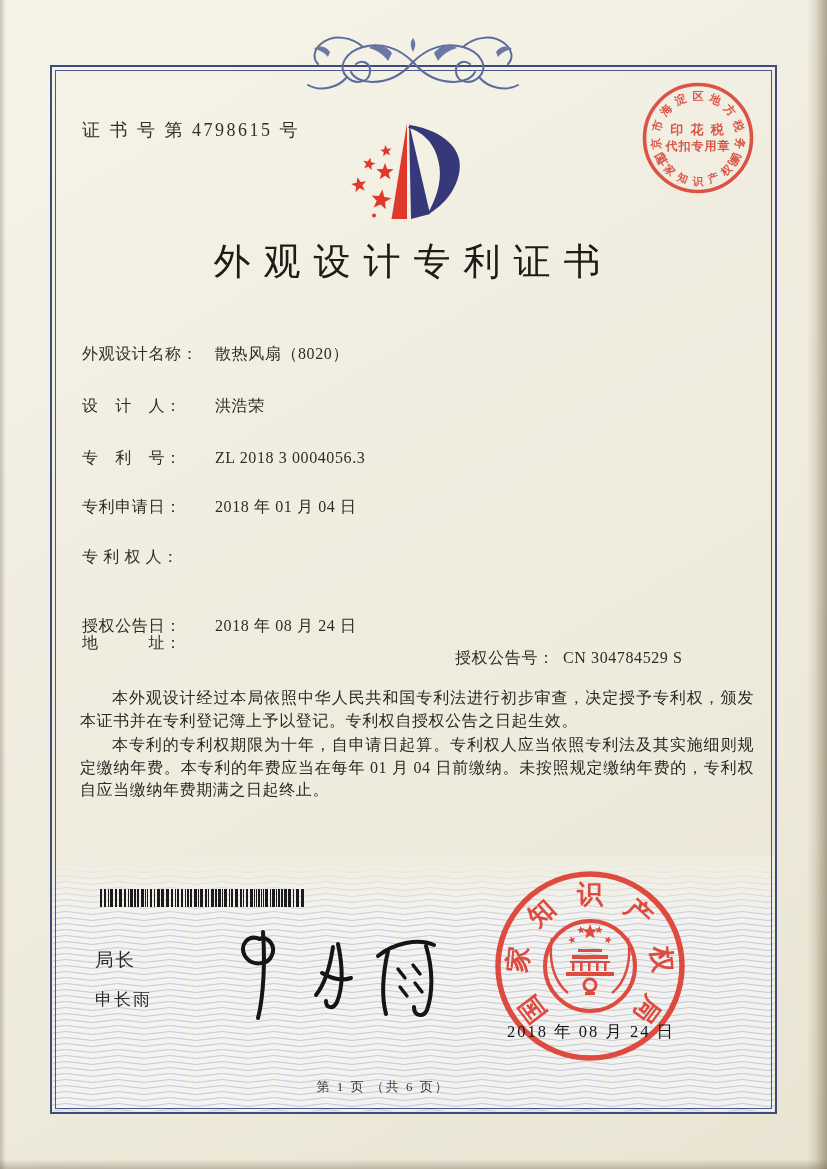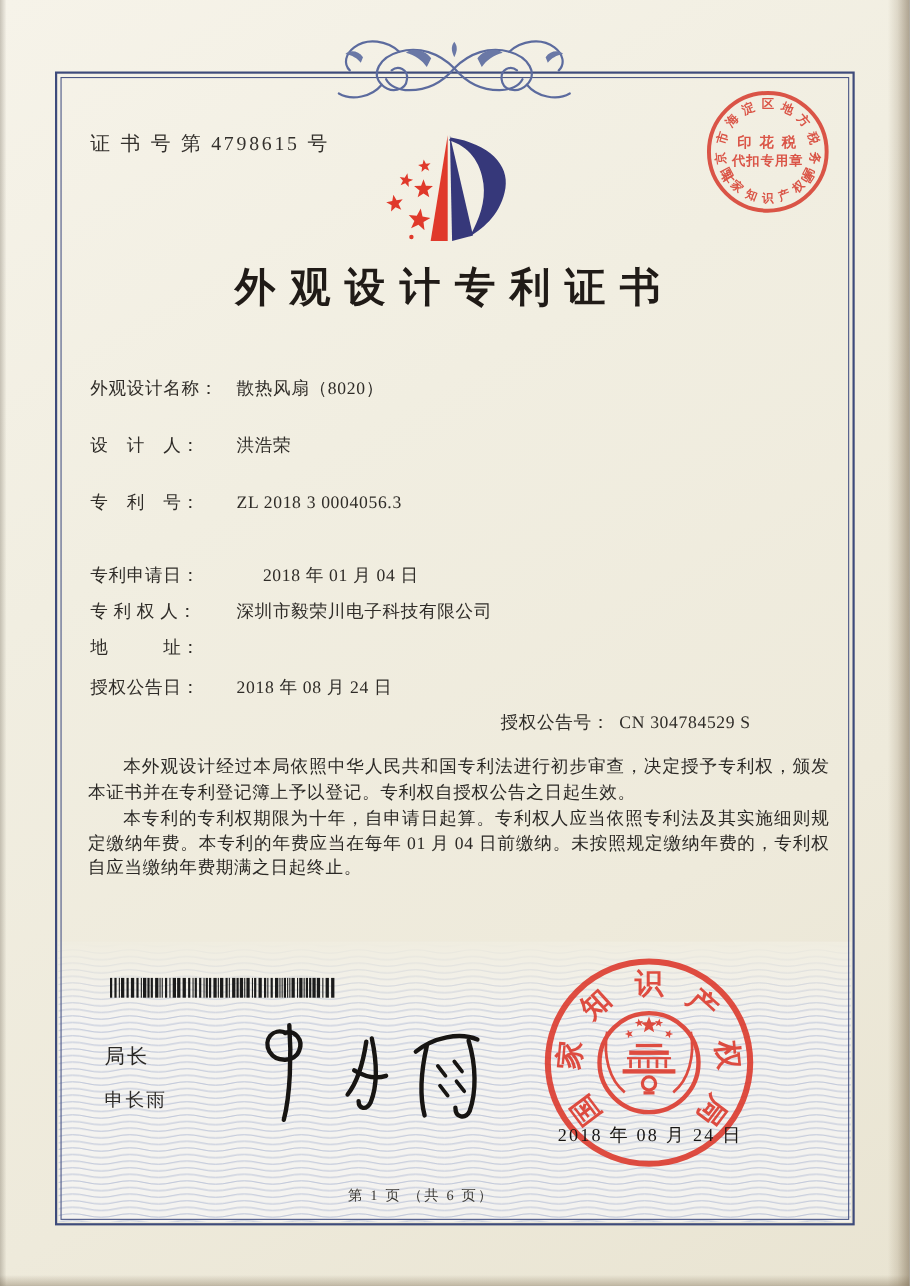--- a/index.html
+++ b/index.html
@@ -21,21 +21,21 @@
   .frame{position:absolute;left:50px;top:65px;width:727px;height:1049px;
     border:2.5px solid #3e4b7b;}
   .frame-inner{position:absolute;left:3px;top:3px;right:3px;bottom:3px;
     border:1px solid #4a5685;}
   
   .waves-wrap{position:absolute;left:53px;top:856px;width:721px;height:255px;overflow:hidden;}
   .waves-fade{position:absolute;left:0;top:0;width:100%;height:70px;
     background:linear-gradient(180deg,rgba(240,237,224,1) 0%,rgba(240,237,224,0) 100%);}
   .cert-no{position:absolute;left:82px;top:118px;font-size:18px;letter-spacing:2.5px;color:#33302c;}
   .title{position:absolute;left:50px;top:237px;width:727px;text-align:center;
-    font-size:37px;font-weight:bold;letter-spacing:13px;color:#201b17;}
+    font-size:37px;font-weight:normal;letter-spacing:13px;color:#201b17;}
   .fields{position:absolute;left:82px;top:0;width:672px;}
   .frow{position:absolute;display:flex;font-size:16px;line-height:20px;color:#2f2c28;letter-spacing:.6px;}
   .flabel{flex:0 0 133px;}
   .fvalue{flex:1 1 auto;}
   .paras{position:absolute;left:80px;top:687px;width:674px;font-size:16px;
     line-height:22.6px;text-align:justify;letter-spacing:.6px;color:#2b2926;}
   .paras p{margin:0 0 2px 0;text-indent:2em;}
   .barcode{position:absolute;left:100px;top:889px;width:212px;height:18px;
     display:flex;align-items:stretch;}
   .barcode i{display:block;background:#1b1b1b;height:100%;}
@@ -141,29 +141,28 @@
       <div class="fvalue">散热风扇（8020）</div>
     </div>
     <div class="frow" style="top:396px;">
       <div class="flabel">设　计　人：</div>
       <div class="fvalue">洪浩荣</div>
     </div>
     <div class="frow" style="top:448px;">
       <div class="flabel">专　利　号：</div>
       <div class="fvalue">ZL 2018 3 0004056.3</div>
     </div>
-    <div class="frow" style="top:514px;gap:24px;">
+    <div class="frow" style="top:497px;">
       <div class="flabel">专利申请日：</div>
       <div class="fvalue">2018 年 01 月 04 日</div>
     </div>
     <div class="frow" style="top:547px;">
       <div class="flabel">专 利 权 人：</div>
-      <div class="fvalue">深圳市毅荣川电子科技有限公司</div>
-    </div>
-    <div class="frow" style="top:580px;">
+    </div>
+    <div class="frow" style="top:633px;">
       <div class="flabel">地　　　址：</div>
       <div class="fvalue">
       </div>
     </div>
     <div class="frow" style="top:616px;">
       <div class="flabel">授权公告日：</div>
       <div class="fvalue">2018 年 08 月 24 日</div>
     </div>
     <div class="frow" style="top:648px;left:373px;">
       <div class="flabel" style="flex-basis:108px;">授权公告号：</div>

